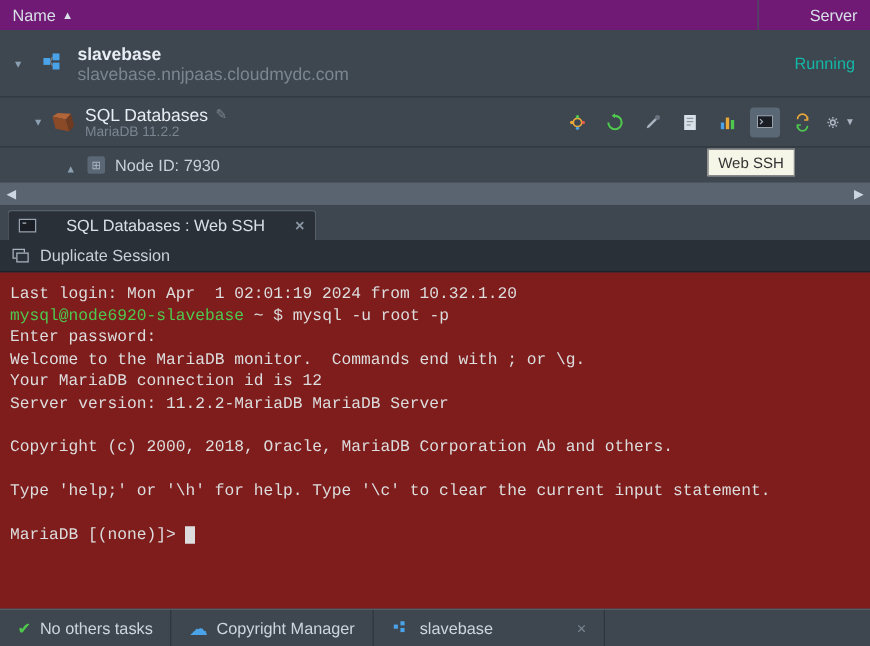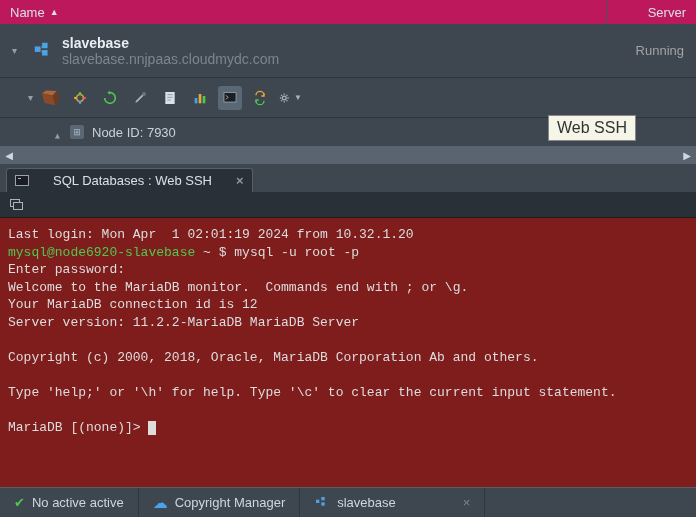--- a/index.html
+++ b/index.html
@@ -9,21 +9,21 @@
   color: #c8d0d8;
   font-size: 13px;
   width: 696px;
   height: 517px;
   overflow: hidden;
   display: flex;
   flex-direction: column;
 }
 .header-row {
   display: flex;
-  background: #be185d;
+  background: #701a75;
   height: 24px;
   align-items: center;
 }
 .header-cell {
   padding: 0 10px;
   display: flex;
   align-items: center;
   height: 100%;
   color: #d8e0e8;
 }
@@ -35,21 +35,21 @@
   align-items: center;
   height: 54px;
   padding-left: 12px;
   border-bottom: 1px solid #2e363e;
 }
 .expand { color: #8ca0b4; font-size: 10px; cursor: pointer; width: 12px; }
 .env-icon { width: 22px; height: 22px; margin: 0 8px; display:flex; align-items:center; justify-content:center; }
 .env-titles { flex: 1; }
 .env-title { font-weight: bold; color: #e8eef4; font-size: 14px; }
 .env-sub { color: #7a8692; font-size: 14px; }
-.env-status { width: 90px; text-align: right; padding-right: 12px; color: #a3a3a3; }
+.env-status { width: 90px; text-align: right; padding-right: 12px; color: #14b8a6; }
 .node-row {
   display: flex;
   align-items: center;
   height: 40px;
   padding-left: 28px;
   border-bottom: 1px solid #2e363e;
   position: relative;
 }
 .node-icon { width: 20px; height: 20px; margin-right: 8px; transform: rotate(-15deg); }
 .node-titles { flex: 1; }
@@ -69,21 +69,21 @@
   cursor: pointer;
 }
 .tool.active { background: #5a6876; }
 .tool svg { width: 16px; height: 16px; }
 .tooltip {
   position: absolute;
   background: #f5f5e8;
   color: #333;
   padding: 3px 8px;
   border: 1px solid #888;
-  font-size: 16px;
+  font-size: 12px;
   right: 60px;
   bottom: -24px;
   z-index: 10;
 }
 .sub-node-row {
   display: flex;
   align-items: center;
   height: 28px;
   padding-left: 50px;
 }
@@ -192,20 +192,27 @@
 
 <div class="node-row">
   <span class="expand">▾</span>
   <span class="node-icon">
     <svg viewBox="0 0 24 24">
         <path d="M4 4 L10 2 L22 6 L16 10 Z" fill="#b3653a"></path>
         <path d="M4 4 L4 16 L16 22 L16 10 Z" fill="#8a4a28"></path>
         <path d="M16 10 L22 6 L22 18 L16 22 Z" fill="#6e3a20"></path>
       </svg>
   </span>
+  <div class="node-titles">
+    <div class="node-title">
+      <span>SQL Databases</span>
+      <span class="edit-icon">✎</span>
+    </div>
+    <div class="node-sub">MariaDB 11.2.2</div>
+  </div>
   <div class="toolbar">
     <span class="tool">
         <svg viewBox="0 0 24 24">
           <circle cx="12" cy="12" r="5" fill="none" stroke="#e8a83a" stroke-width="2"></circle>
           <circle cx="12" cy="5" r="2" fill="#4ec94e"></circle>
           <circle cx="19" cy="12" r="2" fill="#e85a4a"></circle>
           <circle cx="12" cy="19" r="2" fill="#4aa3e8"></circle>
           <circle cx="5" cy="12" r="2" fill="#e8a83a"></circle>
         </svg>
       </span>
@@ -279,39 +286,40 @@
     <span>SQL Databases : Web SSH</span>
     <span class="tab-close">×</span>
   </div>
 </div>
 
 <div class="action-bar">
   <span class="dup-icon">
       <span></span>
       <span></span>
     </span>
+  <span>Duplicate Session</span>
 </div>
 
 <div class="terminal"><span>Last login: Mon Apr  1 02:01:19 2024 from 10.32.1.20</span>
 <span class="t-green">mysql@node6920-slavebase</span> <span class="t-prompt">~</span> <span class="t-prompt">$</span> <span>mysql -u root -p</span>
 <span>Enter password:</span>
 <span>Welcome to the MariaDB monitor.  Commands end with ; or \g.</span>
 <span>Your MariaDB connection id is 12</span>
 <span>Server version: 11.2.2-MariaDB MariaDB Server</span>
 
 <span>Copyright (c) 2000, 2018, Oracle, MariaDB Corporation Ab and others.</span>
 
 <span>Type 'help;' or '\h' for help. Type '\c' to clear the current input statement.</span>
 
 <span>MariaDB [(none)]&gt; </span><span class="cursor"></span></div>
 
 <div class="footer">
   <div class="footer-cell">
     <span class="check">✔</span>
-    <span>No active active</span>
+    <span>No others tasks</span>
   </div>
   <div class="footer-cell">
     <span class="cloud-icon">☁</span>
     <span>Copyright Manager</span>
   </div>
   <div class="footer-cell">
     <span class="env-mini">
         <svg viewBox="0 0 24 24" width="16" height="16">
           <rect x="3" y="7" width="5" height="5" fill="#4aa3e8"></rect>
           <rect x="11" y="3" width="5" height="5" fill="#4aa3e8"></rect>

